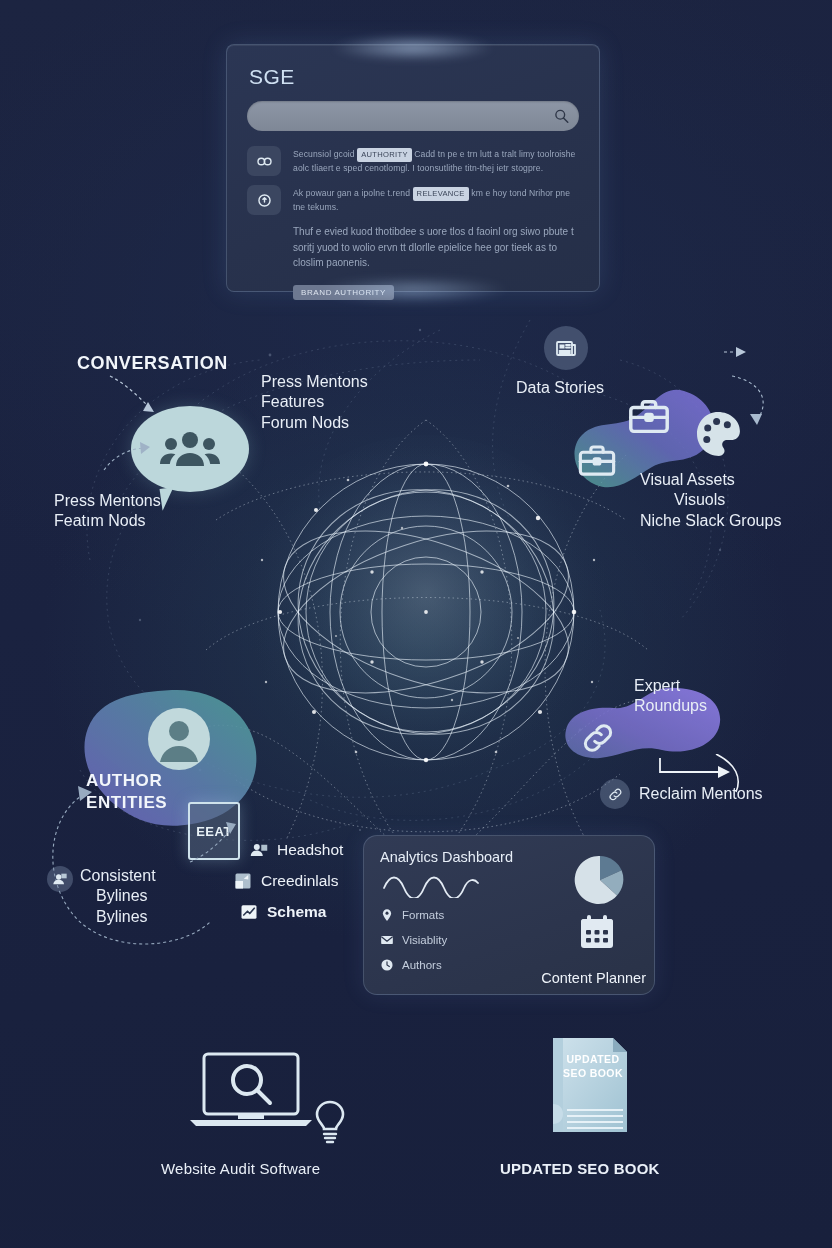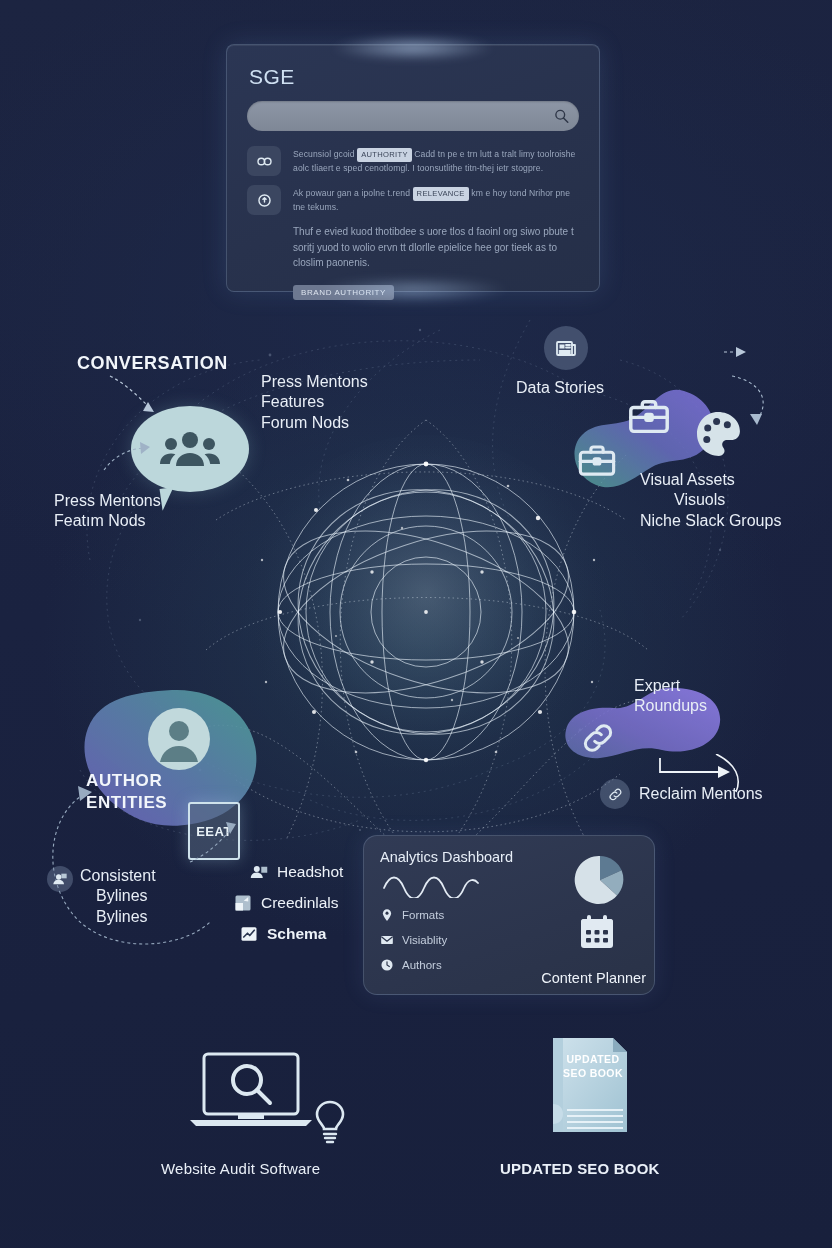--- a/index.html
+++ b/index.html
@@ -429,21 +429,21 @@
       </g>
     </svg>
   </div>
 
   <div class="lbl lbl-soft" style="left:80px; top:866px; font-size:16px;">
     <div>Consistent</div>
     <div style="padding-left:16px">Bylines</div>
     <div style="padding-left:16px">Bylines</div>
   </div>
 
-  <div style="position:absolute; left:250px; top:841px;margin-top:22px;">
+  <div style="position:absolute; left:250px; top:841px;">
     <div style="display:flex;align-items:center;gap:9px;margin-bottom:13px;">
       <svg width="18" height="18" viewBox="0 0 24 24">
         <g fill="#dfeaf2">
           <circle cx="9" cy="8" r="4"></circle>
           <path d="M1 20c0-4.4 3.6-7.5 8-7.5s8 3.1 8 7.5z"></path>
           <path d="M15 5h8v8h-8z" fill="#aebfcd"></path>
         </g>
       </svg>
       <span style="font-size:15.5px;color:#edf2f8">Headshot</span>
     </div>

